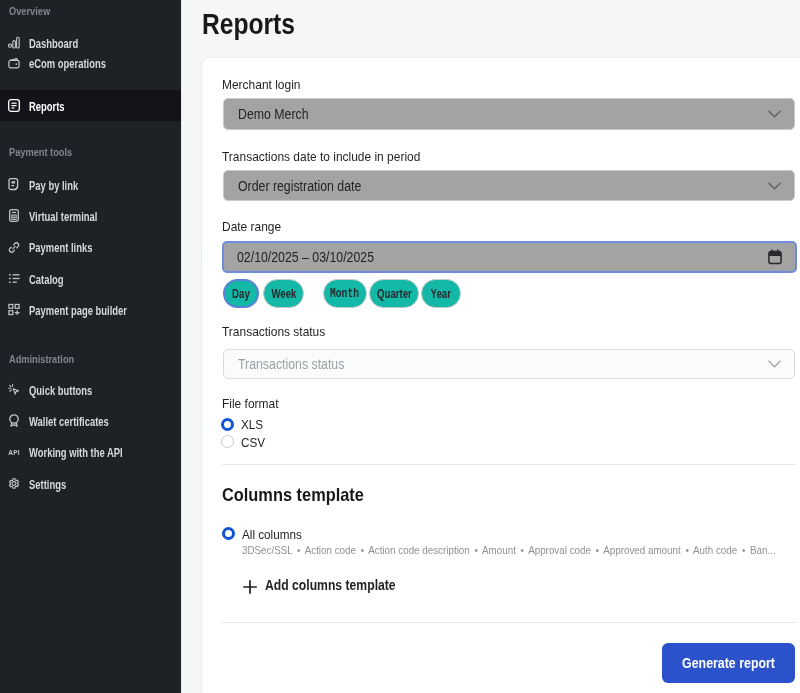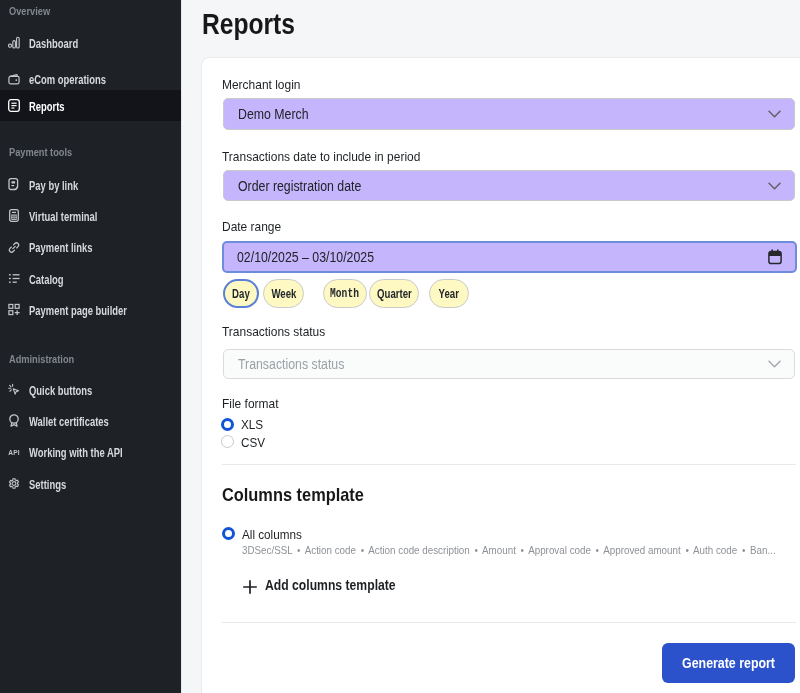--- a/index.html
+++ b/index.html
@@ -14,24 +14,24 @@
 .nav-item .ic { position:absolute; left:8px; top:50%; transform:translateY(-50%); width:12px; height:14px; display:flex; align-items:center; justify-content:center; }
 .nav-item .txt { position:absolute; left:29px; top:50%; transform:translateY(-50%) scaleX(0.725); transform-origin:0 50%; font-size:13px; font-weight:bold; color:#d7dadd; white-space:nowrap; }
 .nav-item.active .txt { color:#fff; }
 
 
 #main { position:absolute; left:181px; top:0; width:619px; height:693px; background:#f5f6f7; border-left:1px solid #e7e8ea; }
 #panel { position:absolute; left:19px; top:57px; width:600px; height:636px; background:#fff; border:1px solid #eaebed; border-right:none; border-bottom:none; border-top-left-radius:8px; }
 h1.title { position:absolute; left:19.5px; top:8px; font-size:30px; line-height:32px; color:#17181a; transform:scaleX(0.82); transform-origin:0 50%; white-space:nowrap; }
 
 .label { position:absolute; font-size:13px; color:#1e2124; transform:scaleX(0.92); transform-origin:0 50%; white-space:nowrap; }
-.fld { position:absolute; left:41px; width:572px; height:32px; background:#c4b5fd; border:1px solid #c9cacc; border-radius:5px; display:flex; align-items:center; padding-left:14px; }
+.fld { position:absolute; left:41px; width:572px; height:32px; background:#a3a3a3; border:1px solid #c9cacc; border-radius:5px; display:flex; align-items:center; padding-left:14px; }
 .fld .ftxt { font-size:14px; color:#212326; transform:scaleX(0.88); transform-origin:0 50%; white-space:nowrap; }
 .chev { position:absolute; right:13px; top:50%; margin-top:-4px; width:13px; height:8px; }
-.pill { position:absolute; height:29px; border:1px solid #c9cacc; border-radius:15px; background:#fef9c3; display:flex; align-items:center; justify-content:center; top:279px; }
+.pill { position:absolute; height:29px; border:1px solid #c9cacc; border-radius:15px; background:#14b8a6; display:flex; align-items:center; justify-content:center; top:279px; }
 .pill .ptxt { font-size:13px; font-weight:bold; color:#24282c; transform:scaleX(0.74); white-space:nowrap; }
 .pill.sel { border:2px solid #5c80d8; }
 .radio { position:absolute; width:13px; height:13px; border-radius:50%; }
 .radio.on { border:3.5px solid #1254d6; background:#fff; }
 .radio.off { border:1px solid #c6c8ca; background:#fff; }
 .rlabel { position:absolute; font-size:13px; color:#1e2124; transform:scaleX(0.9); transform-origin:0 50%; white-space:nowrap; }
 hr.div { position:absolute; left:40px; width:574px; border:none; border-top:1px solid #e8e9ea; }
 </style>
 </head>
 <body>
@@ -40,21 +40,21 @@
   <div class="nav-item" style="top:27px;">
       <span class="ic">
         <svg width="13" height="13" viewBox="0 0 13 13">
           <circle cx="2.2" cy="10" r="1.7" fill="none" stroke="#c3c6c9" stroke-width="1.2"></circle>
           <rect x="5.2" y="4.5" width="2.8" height="8" rx="1.4" fill="none" stroke="#c3c6c9" stroke-width="1.2"></rect>
           <rect x="9.3" y="0.8" width="2.8" height="11.7" rx="1.4" fill="none" stroke="#c3c6c9" stroke-width="1.2"></rect>
         </svg>
       </span>
       <span class="txt">Dashboard</span>
     </div>
-  <div class="nav-item" style="top:63px;padding-left:16px;">
+  <div class="nav-item" style="top:47px;padding-left:16px;">
       <span class="ic">
         <svg width="13" height="12" viewBox="0 0 13 12">
           <path d="M1.5 3.5 L9.5 1.2 L10.2 3.2" fill="none" stroke="#c3c6c9" stroke-width="1.3" stroke-linejoin="round"></path>
           <rect x="1" y="3.2" width="11" height="8" rx="1.6" fill="none" stroke="#c3c6c9" stroke-width="1.3"></rect>
           <circle cx="9" cy="7.2" r="1" fill="#c3c6c9"></circle>
         </svg>
       </span>
       <span class="txt">eCom operations</span>
     </div>
   <div class="nav-item active" style="top:90px;">
@@ -199,21 +199,21 @@
     </div>
   <div class="pill" style="left:81px; width:41px;">
       <span class="ptxt">Week</span>
     </div>
   <div class="pill" style="left:141px; width:44px;font-family:Liberation Mono, monospace;">
       <span class="ptxt">Month</span>
     </div>
   <div class="pill" style="left:187px; width:50px;">
       <span class="ptxt">Quarter</span>
     </div>
-  <div class="pill" style="left:247px; width:40px;">
+  <div class="pill" style="left:239px; width:40px;">
       <span class="ptxt">Year</span>
     </div>
 
   <div class="label" style="left:40px; top:324px;">Transactions status</div>
   <div class="fld" style="top:349px; height:30px; background:#fafbfb; border-color:#dadbdd;">
       <span class="ftxt" style="color:#9ba1a6;">Transactions status</span>
     <svg class="chev" viewBox="0 0 13 8">
         <path d="M1 1.2 L6.5 6.8 L12 1.2" fill="none" stroke="#a6abaf" stroke-width="1.5" stroke-linecap="round" stroke-linejoin="round"></path>
       </svg>
   </div>

